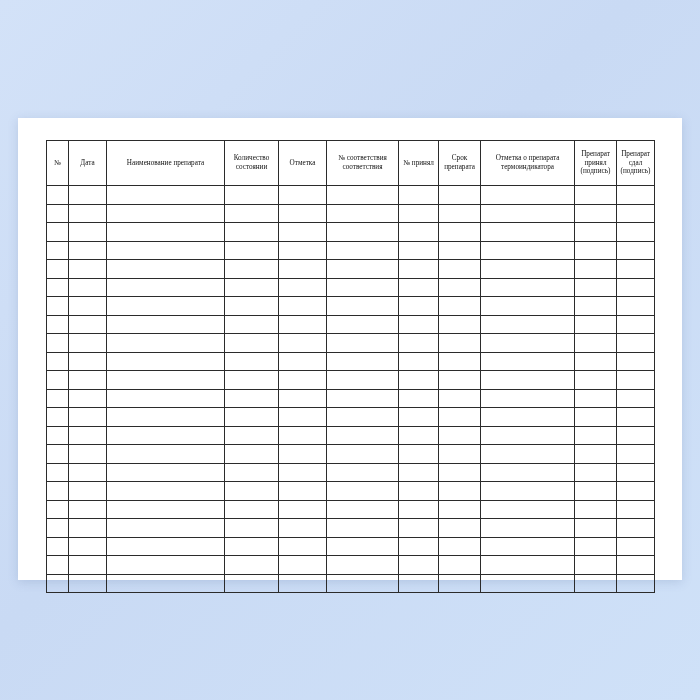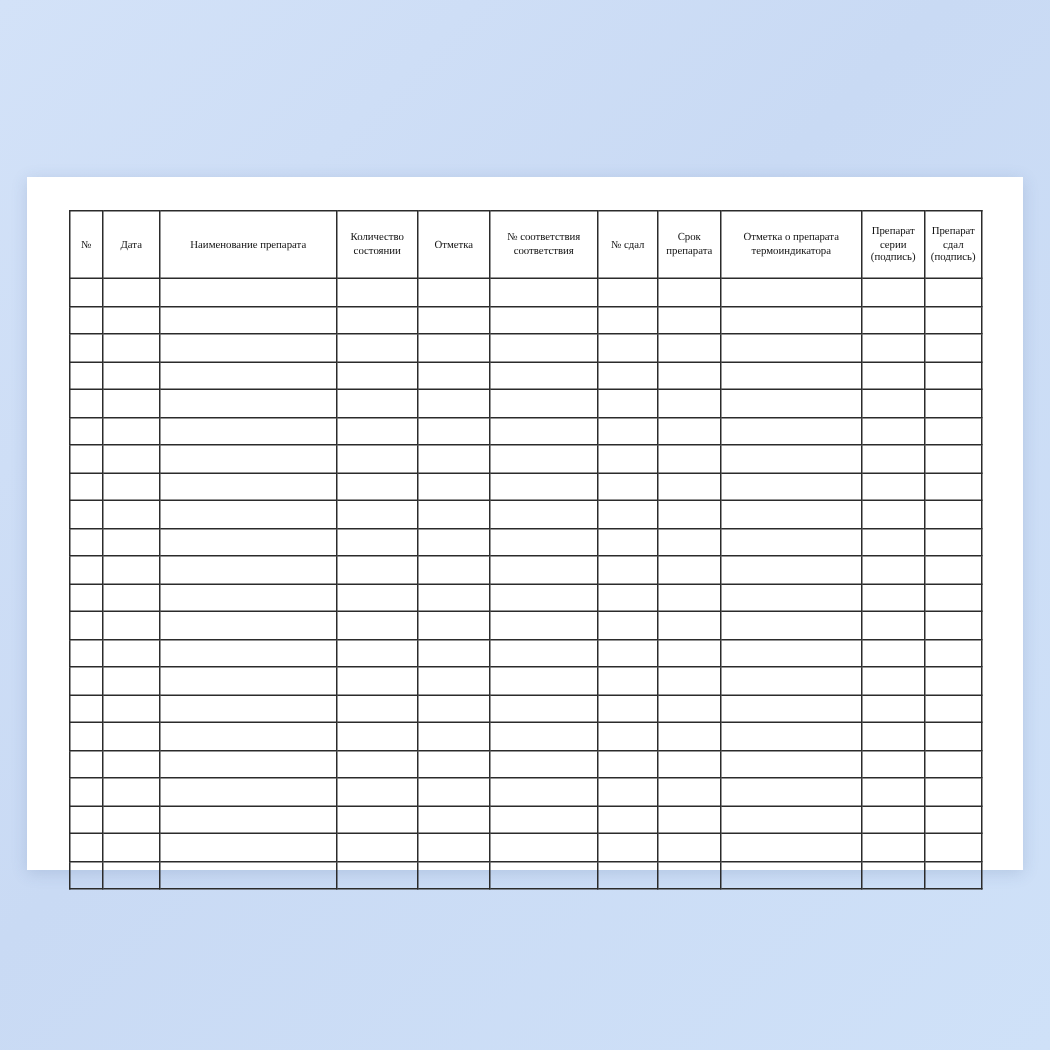--- a/index.html
+++ b/index.html
@@ -97,33 +97,33 @@
               <span class="hdr-line">состоянии</span>
             </th>
             <th>
               <span class="hdr-line">Отметка</span>
             </th>
             <th>
               <span class="hdr-line">№ соответствия</span>
               <span class="hdr-line">соответствия</span>
             </th>
             <th>
-              <span class="hdr-line">№ сдал</span>
+              <span class="hdr-line">№ принял</span>
             </th>
             <th>
               <span class="hdr-line">Срок</span>
               <span class="hdr-line">препарата</span>
             </th>
             <th>
               <span class="hdr-line">Отметка о препарата</span>
               <span class="hdr-line">термоиндикатора</span>
             </th>
             <th>
               <span class="hdr-line">Препарат</span>
-              <span class="hdr-line">серии</span>
+              <span class="hdr-line">принял</span>
               <span class="hdr-line">(подпись)</span>
             </th>
             <th>
               <span class="hdr-line">Препарат</span>
               <span class="hdr-line">сдал</span>
               <span class="hdr-line">(подпись)</span>
             </th>
           </tr>
       </thead>
       <tbody id="table-body">

